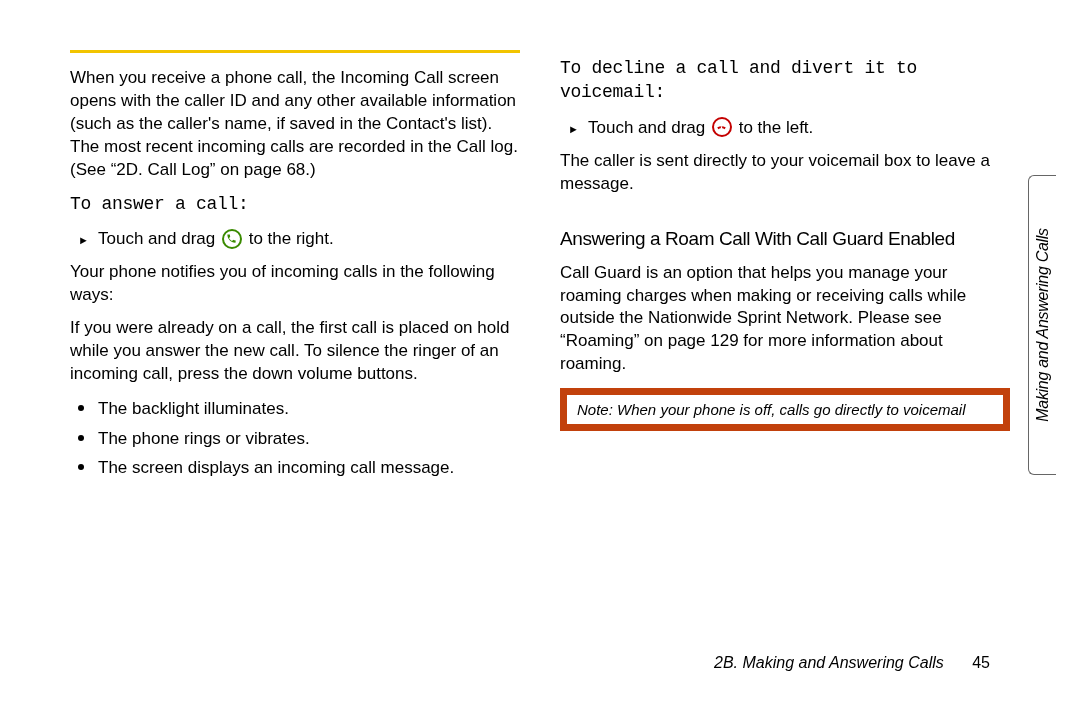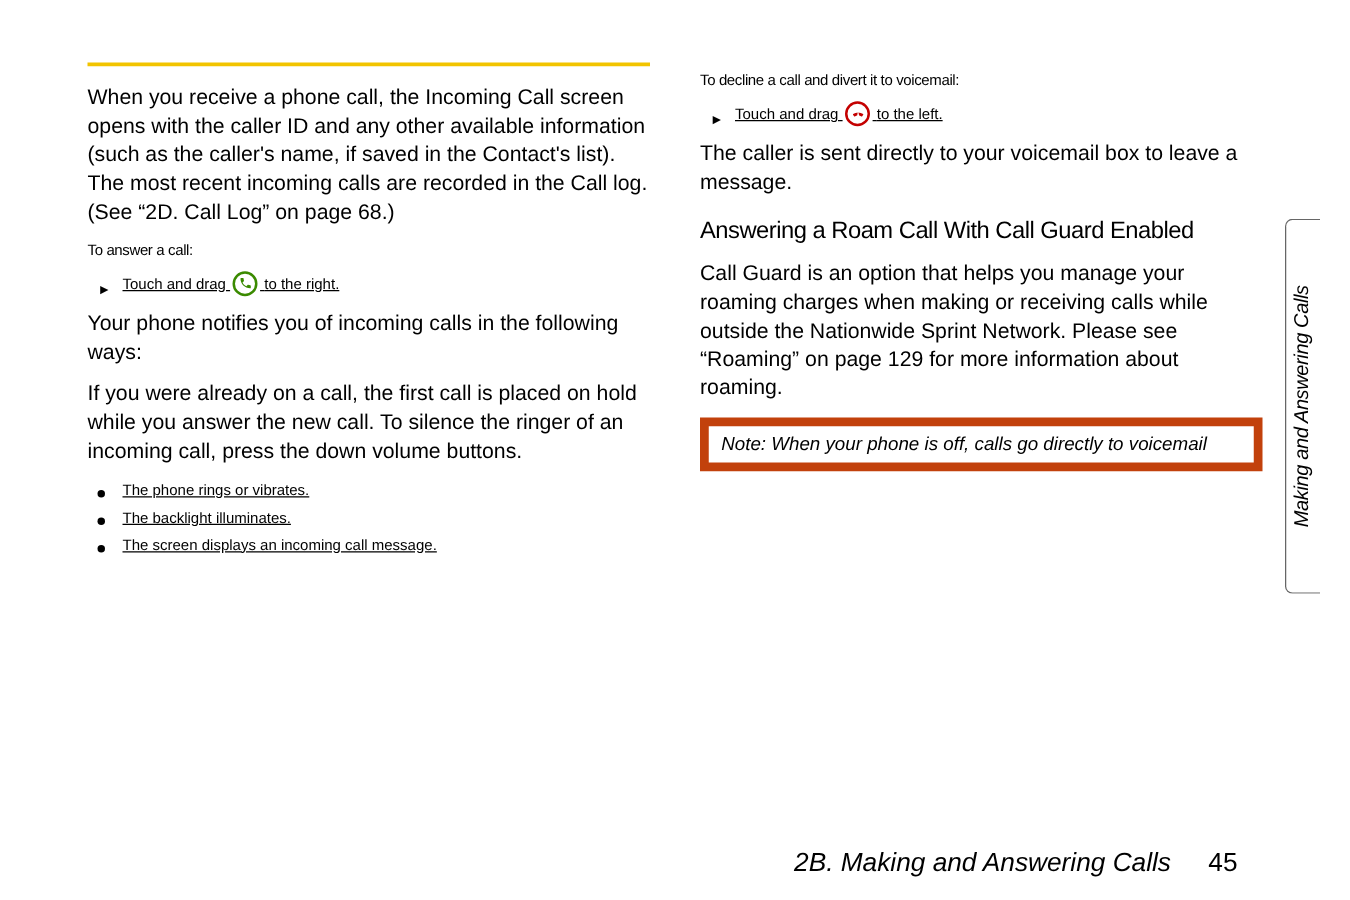--- a/index.html
+++ b/index.html
@@ -28,40 +28,39 @@
     margin-bottom: 6px;
   }
   .yellow-rule {
     height: 3px;
     background: #f2c400;
     margin-bottom: 14px;
     width: 100%;
   }
   p { font-size: 17px; line-height: 1.35; margin-bottom: 10px; }
   .subhead {
-    font-size: 12px;
-    font-family: Liberation Sans, sans-serif;
+    font-size: 18px;
+    font-family: Liberation Mono, monospace;
     font-stretch: condensed;
     letter-spacing: -0.3px;
     margin-top: 6px;
     margin-bottom: 10px;
   }
   .subhead2 {
     font-size: 19px;
     letter-spacing: -0.4px;
-    margin: 14px 0 10px 0;
+    margin: 30px 0 10px 0;
   }
   ul.tri, ul.dot { list-style: none; margin-bottom: 10px; }
   ul.tri li, ul.dot li {
-    font-size: 12px;
+    font-size: 17px;
     line-height: 1.5;
     padding-left: 28px;
     position: relative;
     margin-bottom: 4px;
-    text-decoration: underline;
   }
   ul.tri li::before {
     content: "►";
     font-size: 11px;
     position: absolute;
     left: 8px;
     top: 6px;
   }
   ul.dot li::before {
     content: "";
@@ -109,24 +108,24 @@
   }
   .side-tab span {
     transform: rotate(-90deg);
     white-space: nowrap;
     font-style: italic;
     font-size: 16px;
     letter-spacing: -0.3px;
   }
   .footer {
     position: absolute;
-    bottom: 17px;
+    bottom: 48px;
     right: 90px;
     font-style: italic;
-    font-size: 21px;
+    font-size: 16px;
   }
   .footer .pg { font-style: normal; margin-left: 24px; }
   strong { font-weight: bold; }
 </style>
 </head>
 <body>
 
 <div class="columns">
   <div class="col">
     <div class="yellow-rule"></div>
@@ -139,22 +138,22 @@
           <svg viewBox="0 0 24 24" fill="currentColor">
               <path d="M6.6 10.8c1.4 2.8 3.8 5.1 6.6 6.6l2.2-2.2c.3-.3.7-.4 1-.2 1.1.4 2.4.6 3.6.6.6 0 1 .4 1 1V20c0 .6-.4 1-1 1C10.6 21 3 13.4 3 4c0-.6.4-1 1-1h3.5c.6 0 1 .4 1 1 0 1.2.2 2.5.6 3.6.1.4 0 .8-.2 1l-2.3 2.2z"></path>
             </svg>
         </span>
         <span> to the right.</span>
       </li>
     </ul>
     <p>Your phone notifies you of incoming calls in the following ways:</p>
     <p>If you were already on a call, the first call is placed on hold while you answer the new call. To silence the ringer of an incoming call, press the down volume buttons.</p>
     <ul class="dot">
+      <li>The backlight illuminates.</li>
       <li>The phone rings or vibrates.</li>
-      <li>The backlight illuminates.</li>
       <li>The screen displays an incoming call message.</li>
     </ul>
   </div>
 
   <div class="col">
     <p class="subhead" style="margin-top:6px">To decline a call and divert it to voicemail:</p>
     <ul class="tri">
       <li>
         <span>Touch and drag </span>
         <span class="icon-circle red">

